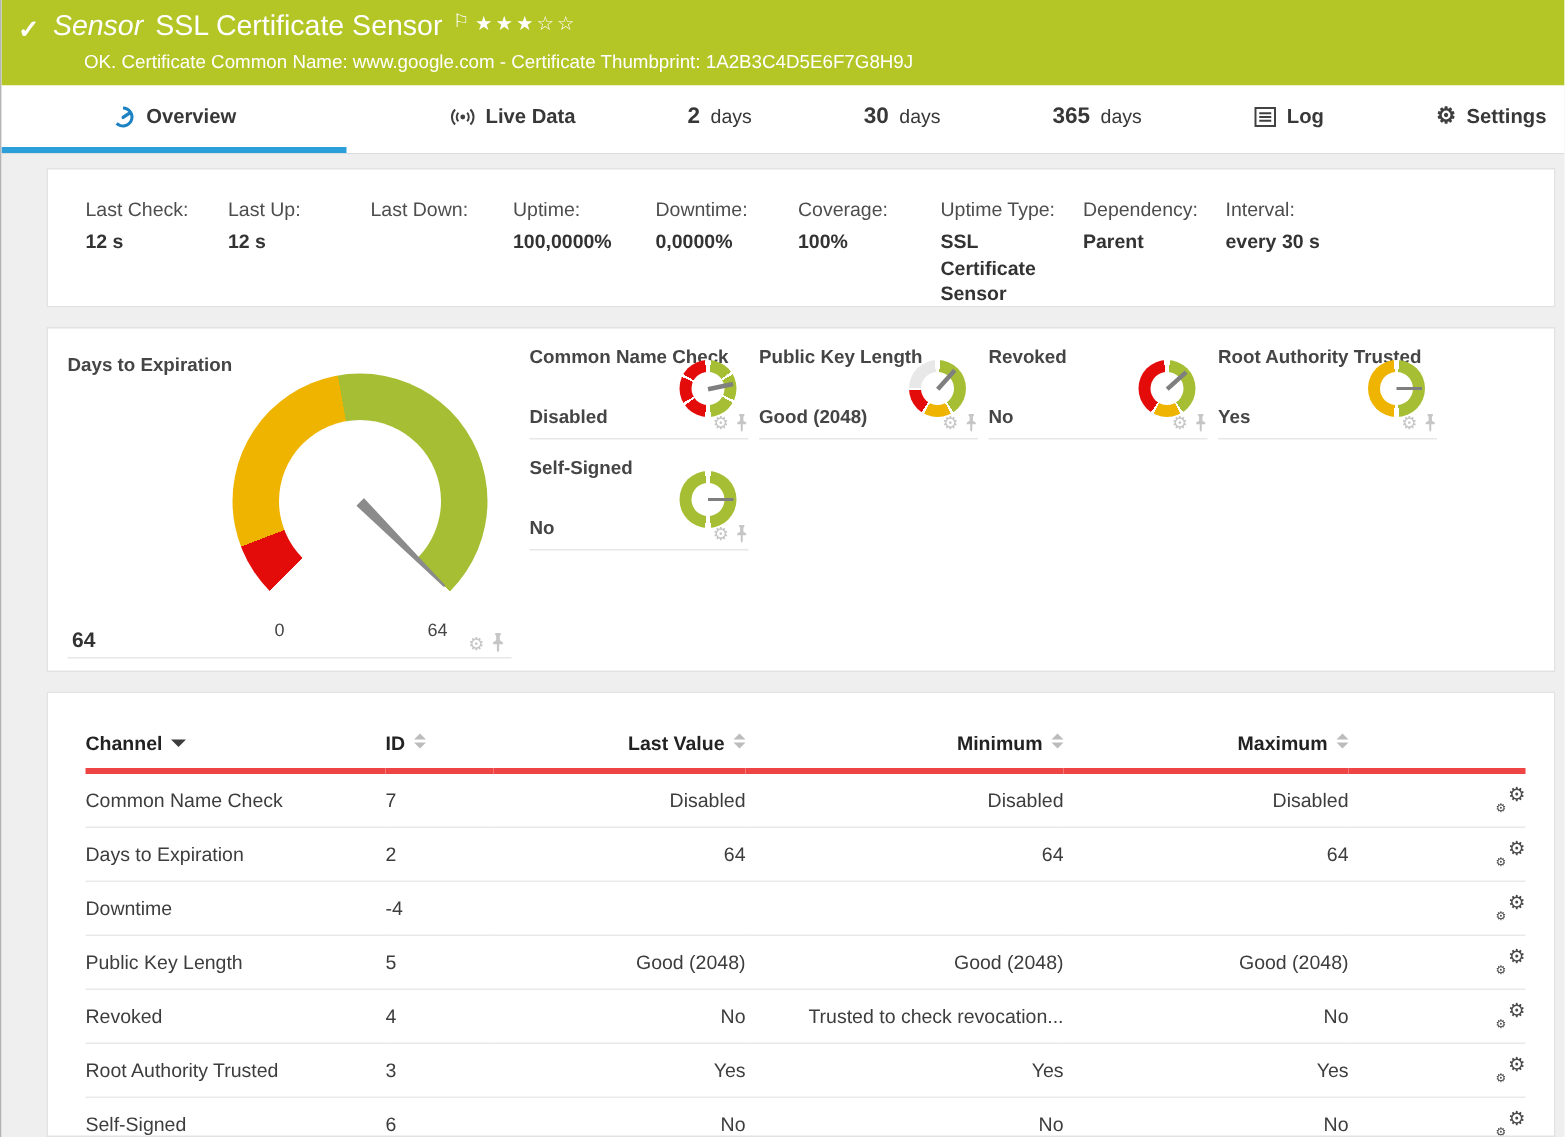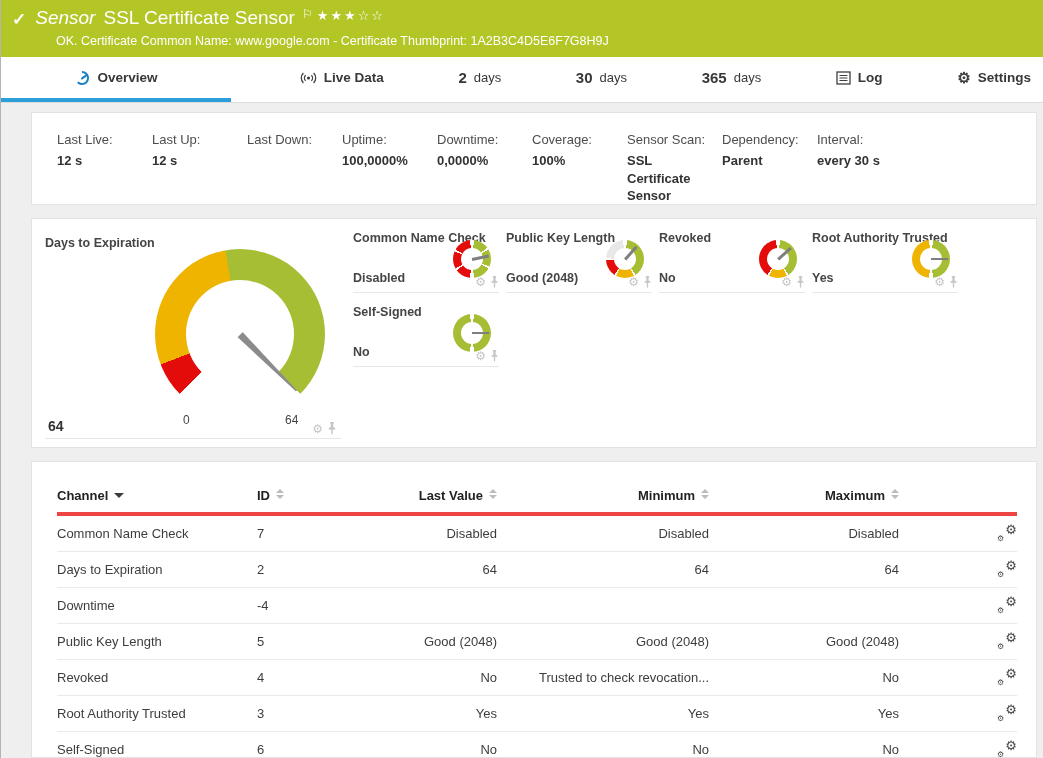--- a/index.html
+++ b/index.html
@@ -148,21 +148,21 @@
     <div class="tab">
       <span><span style="font-size:15px;color:#3f3f3f;line-height:1;">⚙</span></span>
       <span>Settings</span>
     </div>
   </nav>
 
 <div class="main">
 
   <section class="panel info-panel" id="info-row">
       <div class="info-item">
-        <div class="info-label">Last Live:</div>
+        <div class="info-label">Last Check:</div>
                  <div class="info-value">12 s</div>
       </div>
       <div class="info-item">
         <div class="info-label">Last Up:</div>
                  <div class="info-value">12 s</div>
       </div>
       <div class="info-item">
         <div class="info-label">Last Down:</div>
                  <div class="info-value"></div>
       </div>
@@ -172,21 +172,21 @@
       </div>
       <div class="info-item">
         <div class="info-label">Downtime:</div>
                  <div class="info-value">0,0000%</div>
       </div>
       <div class="info-item">
         <div class="info-label">Coverage:</div>
                  <div class="info-value">100%</div>
       </div>
       <div class="info-item">
-        <div class="info-label">Sensor Scan:</div>
+        <div class="info-label">Uptime Type:</div>
                  <div class="info-value">SSL Certificate Sensor</div>
       </div>
       <div class="info-item">
         <div class="info-label">Dependency:</div>
                  <div class="info-value">Parent</div>
       </div>
       <div class="info-item">
         <div class="info-label">Interval:</div>
                  <div class="info-value">every 30 s</div>
       </div>

